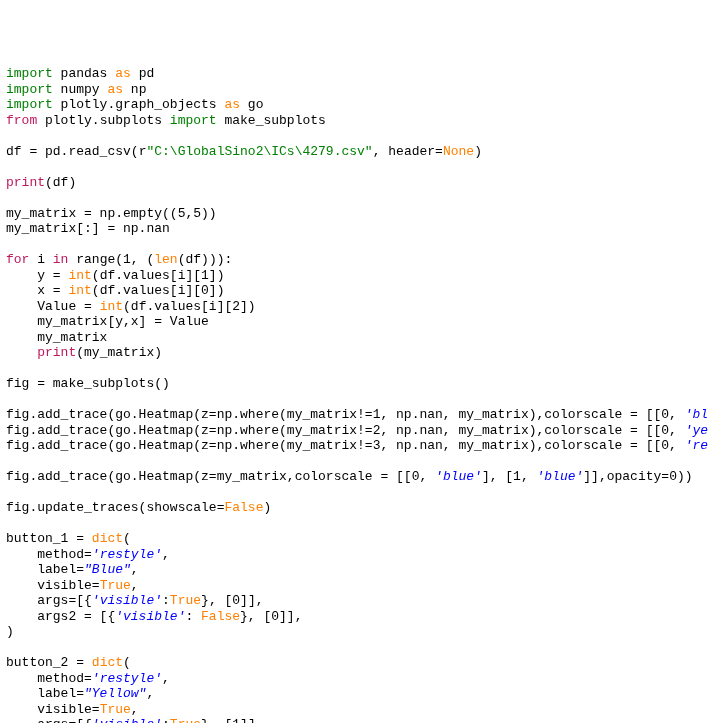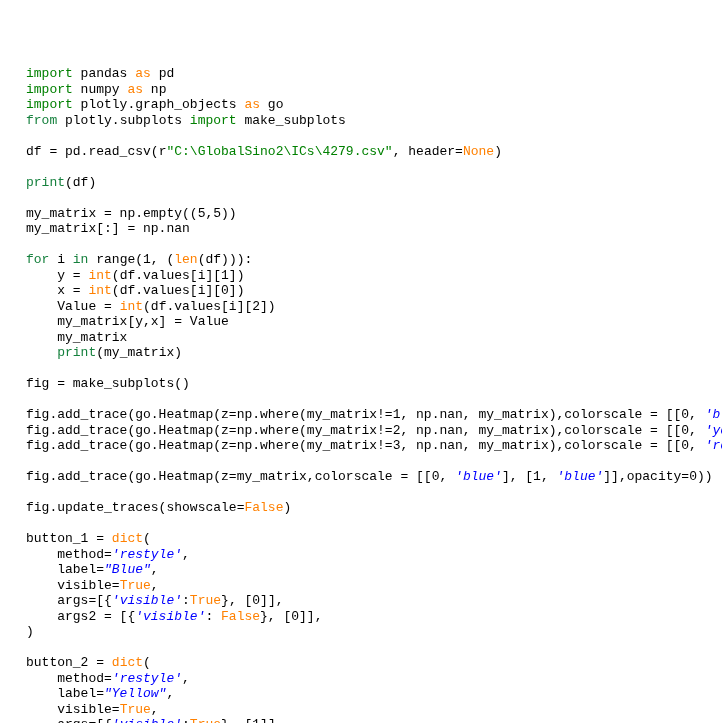--- a/index.html
+++ b/index.html
@@ -11,24 +11,24 @@
     line-height: 15.5px;
     color: #000000;
     white-space: pre;
     overflow: hidden;
     width: 722px;
     box-sizing: border-box;
   }
   .code-block {
     display: block;
   }
-  .line { display: block; min-height: 15.5px; margin-left: 20px; }
+  .line { display: block; min-height: 15.5px; }
   .tok { white-space: pre; }
   .kw     { color: #008000; }          
-  .purple { color: #15803d; }          
+  .purple { color: #be185d; }          
   .orange { color: #FF8000; }          
   .str    { color: #0000FF; font-style: italic; }          
   .rawstr { color: #008000; }          
   .default{ color: #000000; }
 </style>
 </head>
 <body>
 
 
 

